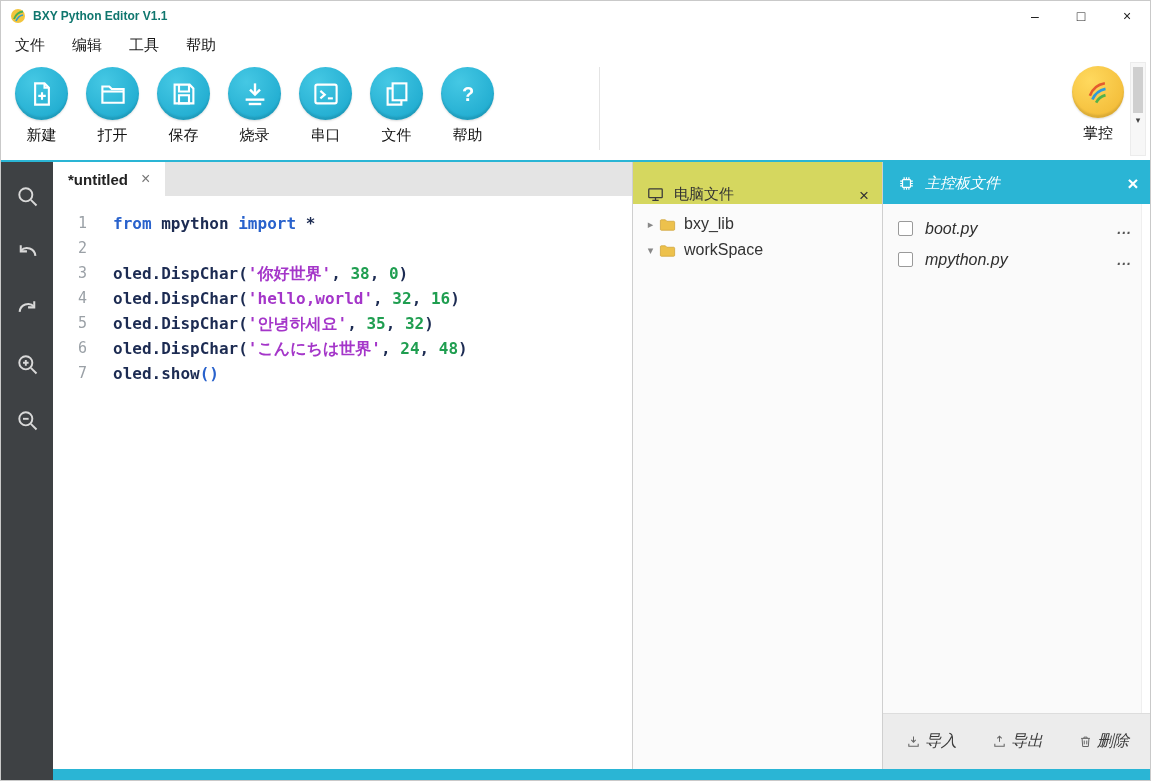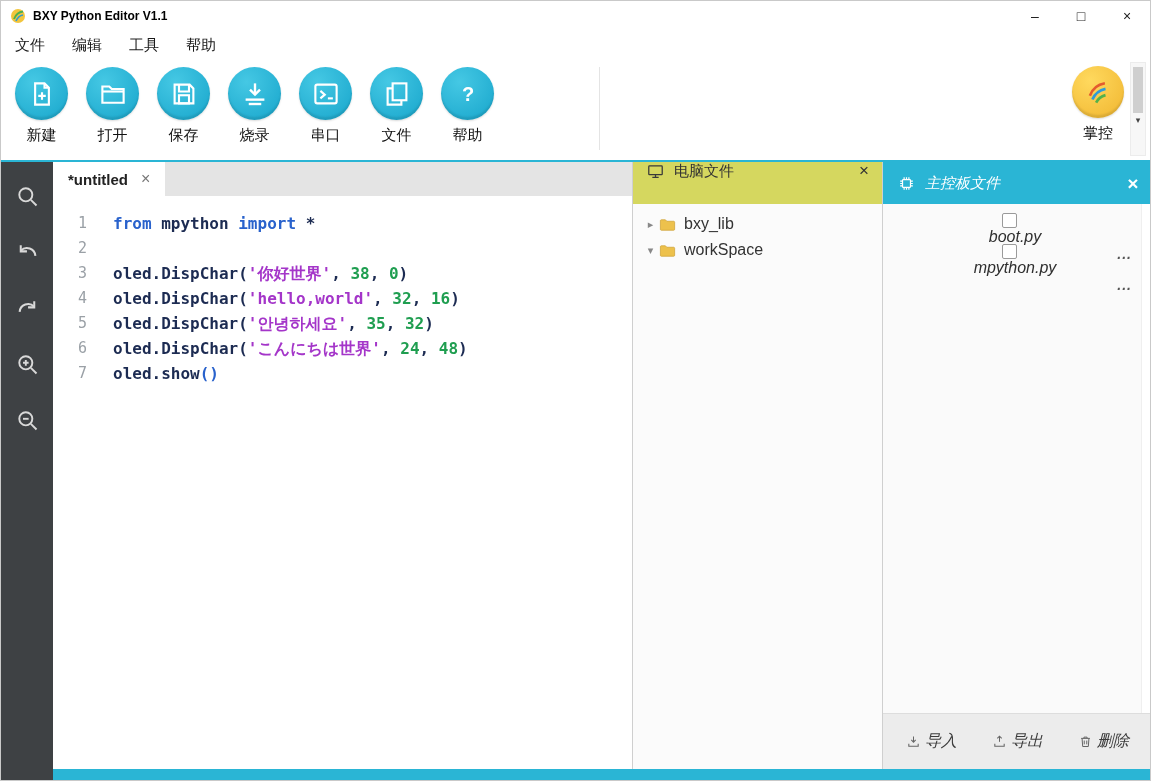--- a/index.html
+++ b/index.html
@@ -2,21 +2,21 @@
 <html><head>
 <meta charset="utf-8">
 <style>
   html,body{margin:0;padding:0;background:#e9e9e9;font-family:"Liberation Sans","DejaVu Sans",sans-serif;}
   .window{position:relative;width:1151px;height:781px;background:#fff;overflow:hidden;border:1px solid #c9c9c9;box-sizing:border-box;}
 
   
   .titlebar{height:30px;display:flex;align-items:center;padding-left:9px;background:#fff;}
   .app-icon{width:16px;height:16px;display:inline-block;}
   .app-icon svg{width:16px;height:16px;display:block;}
-  .win-title{font-size:12px;font-weight:700;margin-left:7px;color:#000000;text-align:center;}
+  .win-title{font-size:12px;font-weight:700;margin-left:7px;color:#0f766e;text-align:center;}
   .win-controls{margin-left:auto;display:flex;height:100%;}
   .win-btn{width:46px;display:flex;align-items:center;justify-content:center;font-size:14px;color:#222;cursor:default;}
 
   
   .menubar{height:28px;display:flex;align-items:center;padding-left:14px;gap:27px;background:#fff;}
   .menu-item{font-size:15px;color:#1a1a1a;}
 
   
   .toolbar{position:absolute;top:58px;left:0;right:0;height:101px;background:#fff;border-bottom:2px solid #2ab5d5;}
   .tool-items{display:flex;padding-left:5px;}
@@ -55,40 +55,40 @@
     font-family:"DejaVu Sans Mono","Liberation Mono",monospace;font-size:15px;color:#9aa0a6;line-height:25px;}
   .code{padding-top:7px;padding-left:12px;font-family:"DejaVu Sans Mono","Liberation Mono",monospace;font-size:16px;line-height:25px;white-space:pre;font-weight:bold;}
   .tok-id{color:#1c2b52;}
   .tok-kw{color:#2962cc;}
   .tok-str{color:#a435c9;}
   .tok-num{color:#1f9e50;}
   .tok-par{color:#2962cc;}
 
   
   .panel-computer{position:absolute;left:631px;top:161px;width:250px;bottom:11px;background:#fbfbfb;border-left:1px solid #cfcfcf;box-sizing:border-box;}
-  .pc-header{height:42px;background:#d5d75f;display:flex;align-items:flex-start;padding:0 13px;}
+  .pc-header{height:42px;background:#d5d75f;display:flex;align-items:flex-end;padding:0 13px;}
   .pc-header .hdr-icon{color:#3a3a3a;width:19px;height:19px;}
   .hdr-icon svg{width:19px;height:19px;display:block;}
   .pc-title{font-size:15px;color:#333;margin-left:9px;}
   .panel-close{margin-left:auto;font-size:17px;color:#333;line-height:1;}
   .tree{padding-top:7px;}
   .tree-row{height:26px;display:flex;align-items:center;font-size:16px;color:#333;padding-left:10px;}
   .tree-row .chevron{width:15px;color:#888;font-size:11px;text-align:center;}
   .tree-row .folder{width:19px;height:19px;margin-right:7px;}
   .tree-row .folder svg{width:19px;height:19px;display:block;}
   .tree-row.selected{background:#cfe7fb;margin-left:25px;padding-left:32px;height:25px;color:#222;}
 
   
   .panel-board{position:absolute;left:881px;top:161px;width:270px;bottom:11px;background:#fafafa;border-left:1px solid #cfcfcf;box-sizing:border-box;font-style:italic;}
   .pb-header{height:42px;background:#2ab5d5;display:flex;align-items:center;padding:0 14px;color:#fff;}
   .pb-header .hdr-icon{color:#fff;width:19px;height:19px;}
   .pb-title{font-size:15px;color:#fff;margin-left:9px;}
   .pb-header .panel-close{color:#fff;font-size:19px;font-weight:700;}
   .board-files{padding-top:9px;}
-  .file-row{height:31px;display:flex;align-items:center;padding:0 20px 0 15px;font-size:16px;color:#2f2f2f;flex-direction:column;}
+  .file-row{height:31px;display:flex;align-items:center;padding:0 20px 0 15px;font-size:16px;color:#2f2f2f;}
   .checkbox{width:13px;height:13px;border:1px solid #9a9a9a;border-radius:2px;background:#fff;margin-right:12px;flex:none;}
   .file-more{margin-left:auto;color:#555;letter-spacing:1px;font-weight:700;font-size:14px;}
   .pb-scroll{position:absolute;top:42px;right:0;bottom:56px;width:10px;background:#fff;border-left:1px solid #efefef;}
   .pb-footer{position:absolute;left:0;right:0;bottom:0;height:56px;background:#ececec;border-top:1px solid #ddd;display:flex;align-items:center;justify-content:space-between;padding:0 23px;box-sizing:border-box;}
   .action-btn{display:flex;align-items:center;gap:4px;font-size:16px;color:#3c3c3c;}
   .action-btn .ic{color:#666;width:15px;height:15px;}
   .action-btn .ic svg{width:15px;height:15px;display:block;}
 
   
   .statusbar{position:absolute;left:52px;right:0;bottom:0;height:11px;background:#2ab5d5;}

